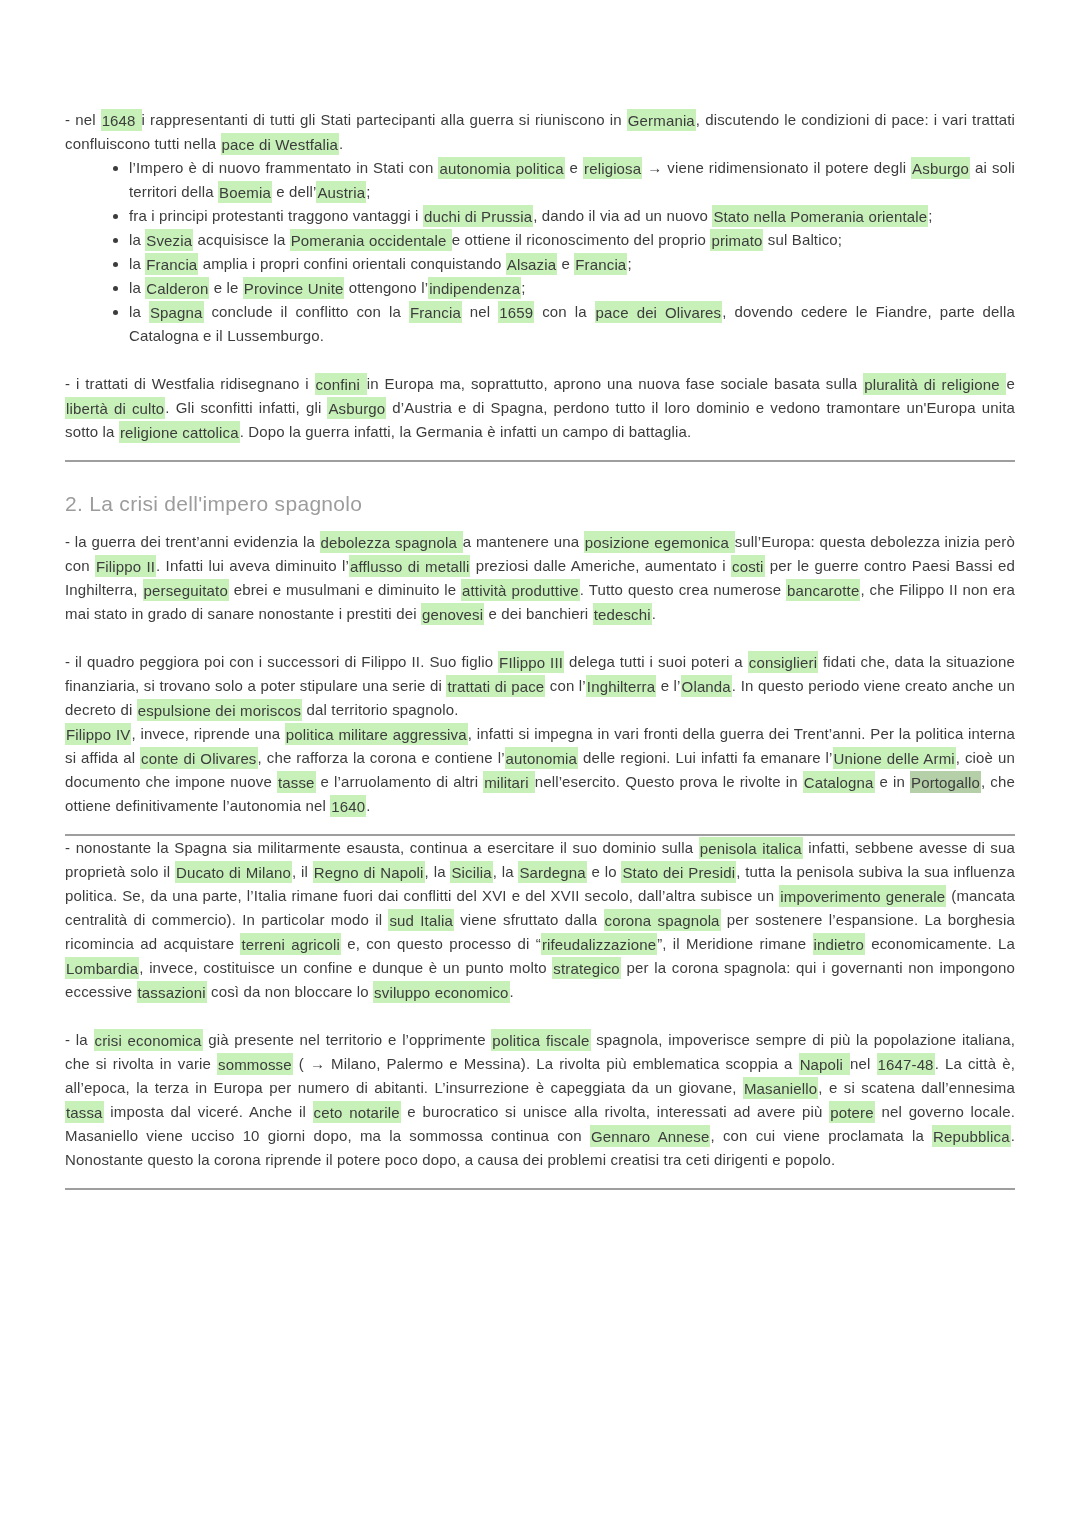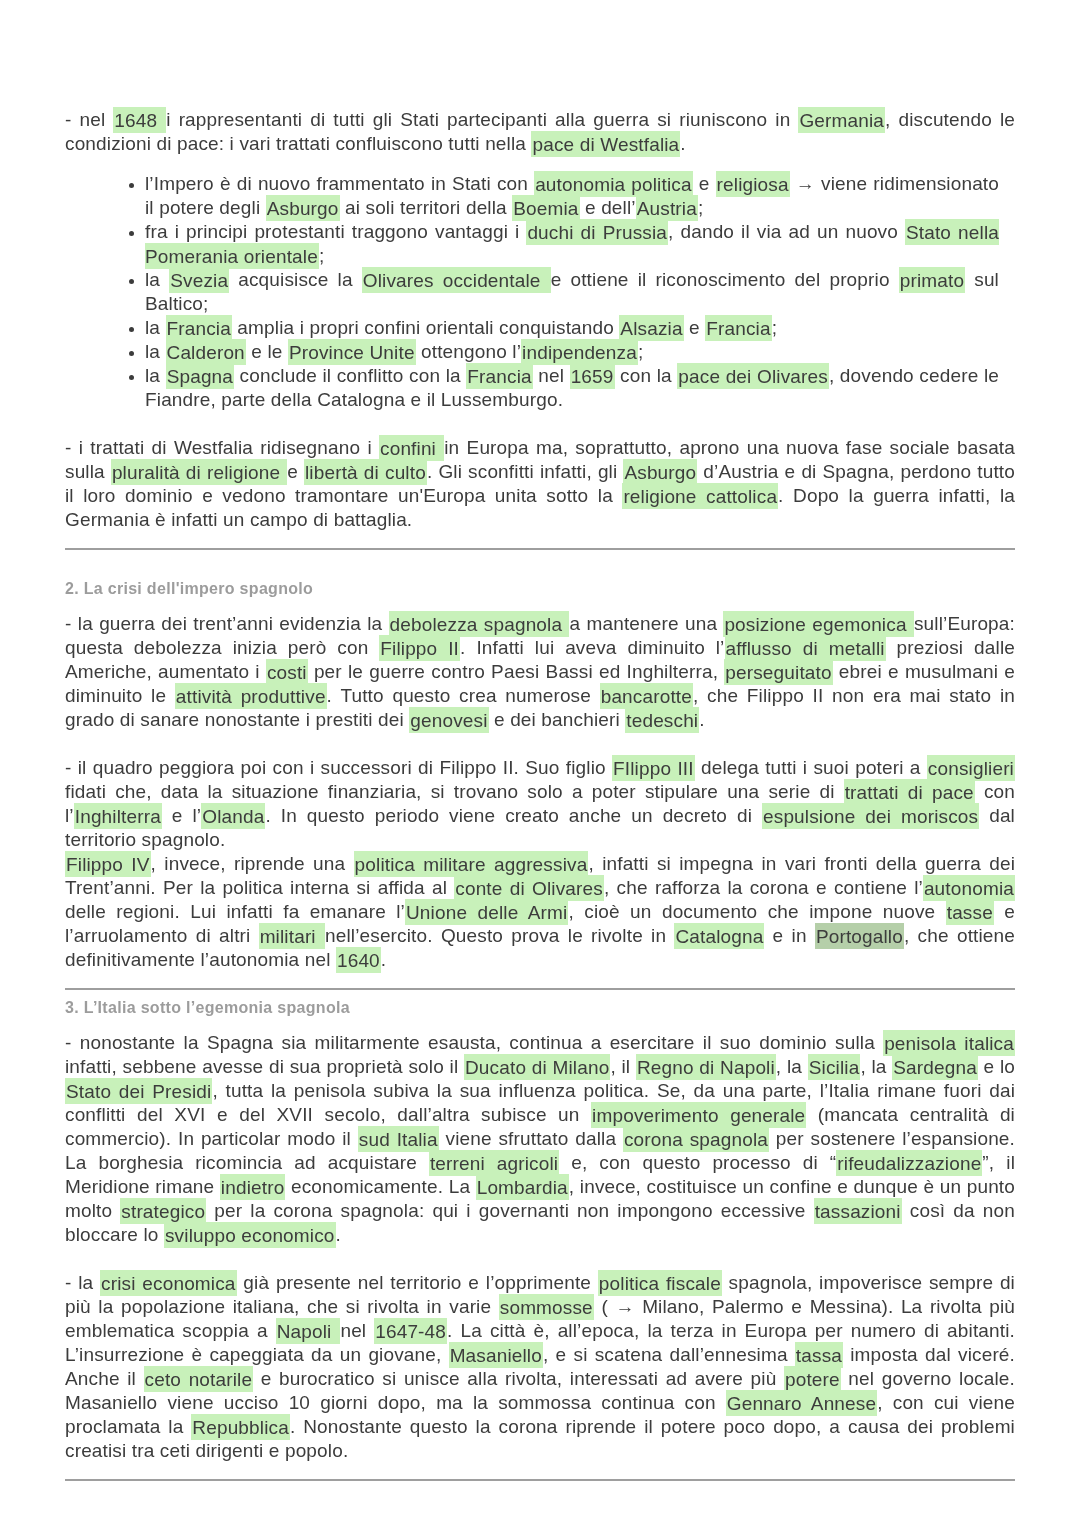--- a/index.html
+++ b/index.html
@@ -14,78 +14,77 @@
     font-family: "Liberation Sans", "DejaVu Sans", sans-serif;
   }
   .page {
     box-sizing: border-box;
     width: 1080px;
     height: 1525px;
     padding: 108px 65px 0 65px;
   }
   .para, .bullets li {
     margin: 0;
-    font-size: 19px;
+    font-size: 15px;
     line-height: 24px;
     letter-spacing: 0.15px;
     color: #3c3c3c;
     text-align: justify;
   }
   .para.gap { margin-top: 24px; }
   .para.tight { margin-top: 0; }
   ul.bullets {
     list-style: disc;
-    margin: 16px;
+    margin: 0;
     padding-left: 64px;
   }
   ul.bullets li::marker {
     color: #3c3c3c;
     font-size: 15px;
   }
   mark.hl {
     background-color: #c8f1ba;
     color: inherit;
     padding: 2.5px 1px;
   }
   mark.hl.hl-dark {
     background-color: #b5cfa9;
   }
   h2.section-heading {
-    font-size: 16px;
-    font-weight: 700;
+    font-size: 21px;
+    font-weight: 400;
     color: #9c9c9c;
     letter-spacing: 0.3px;
     margin: 30px 0 14px 0;
   }
   h2.section-heading.sm { margin-top: 9px; }
   hr.divider {
     border: none;
     border-top: 2px solid #9e9e9e;
     margin: 16px 0 0 0;
   }
 </style>
 </head>
 <body>
 
 <div class="page">
   <div>
       <p class="para">- nel <mark class="hl">1648 </mark>i rappresentanti di tutti gli Stati partecipanti alla guerra si riuniscono in <mark class="hl">Germania</mark>, discutendo le condizioni di pace: i vari trattati confluiscono tutti nella <mark class="hl">pace di Westfalia</mark>.</p>
       <ul class="bullets">
         <li>l’Impero è di nuovo frammentato in Stati con <mark class="hl">autonomia politica</mark> e <mark class="hl">religiosa</mark> → viene ridimensionato il potere degli <mark class="hl">Asburgo</mark> ai soli territori della <mark class="hl">Boemia</mark> e dell’<mark class="hl">Austria</mark>;</li>
         <li>fra i principi protestanti traggono vantaggi i <mark class="hl">duchi di Prussia</mark>, dando il via ad un nuovo <mark class="hl">Stato nella Pomerania orientale</mark>;</li>
-        <li>la <mark class="hl">Svezia</mark> acquisisce la <mark class="hl">Olivares occidentale </mark>e ottiene il riconoscimento del proprio <mark class="hl">primato</mark> sul Baltico;</li>
+        <li>la <mark class="hl">Svezia</mark> acquisisce la <mark class="hl">Pomerania occidentale </mark>e ottiene il riconoscimento del proprio <mark class="hl">primato</mark> sul Baltico;</li>
         <li>la <mark class="hl">Francia</mark> amplia i propri confini orientali conquistando <mark class="hl">Alsazia</mark> e <mark class="hl">Francia</mark>;</li>
         <li>la <mark class="hl">Calderon</mark> e le <mark class="hl">Province Unite</mark> ottengono l’<mark class="hl">indipendenza</mark>;</li>
         <li>la <mark class="hl">Spagna</mark> conclude il conflitto con la <mark class="hl">Francia</mark> nel <mark class="hl">1659</mark> con la <mark class="hl">pace dei Olivares</mark>, dovendo cedere le Fiandre, parte della Catalogna e il Lussemburgo.</li>
       </ul>
       <p class="para gap">- i trattati di Westfalia ridisegnano i <mark class="hl">confini </mark>in Europa ma, soprattutto, aprono una nuova fase sociale basata sulla <mark class="hl">pluralità di religione </mark>e <mark class="hl">libertà di culto</mark>. Gli sconfitti infatti, gli <mark class="hl">Asburgo</mark> d’Austria e di Spagna, perdono tutto il loro dominio e vedono tramontare un'Europa unita sotto la <mark class="hl">religione cattolica</mark>. Dopo la guerra infatti, la Germania è infatti un campo di battaglia.</p>
       <hr class="divider">
       <h2 class="section-heading">2. La crisi dell'impero spagnolo</h2>
       <p class="para">- la guerra dei trent’anni evidenzia la <mark class="hl">debolezza spagnola </mark>a mantenere una <mark class="hl">posizione egemonica </mark>sull’Europa: questa debolezza inizia però con <mark class="hl">Filippo II</mark>. Infatti lui aveva diminuito l’<mark class="hl">afflusso di metalli</mark> preziosi dalle Americhe, aumentato i <mark class="hl">costi</mark> per le guerre contro Paesi Bassi ed Inghilterra, <mark class="hl">perseguitato</mark> ebrei e musulmani e diminuito le <mark class="hl">attività produttive</mark>. Tutto questo crea numerose <mark class="hl">bancarotte</mark>, che Filippo II non era mai stato in grado di sanare nonostante i prestiti dei <mark class="hl">genovesi</mark> e dei banchieri <mark class="hl">tedeschi</mark>.</p>
       <p class="para gap">- il quadro peggiora poi con i successori di Filippo II. Suo figlio <mark class="hl">FIlippo III</mark> delega tutti i suoi poteri a <mark class="hl">consiglieri</mark> fidati che, data la situazione finanziaria, si trovano solo a poter stipulare una serie di <mark class="hl">trattati di pace</mark> con l’<mark class="hl">Inghilterra</mark> e l’<mark class="hl">Olanda</mark>. In questo periodo viene creato anche un decreto di <mark class="hl">espulsione dei moriscos</mark> dal territorio spagnolo.</p>
       <p class="para tight"><mark class="hl">Filippo IV</mark>, invece, riprende una <mark class="hl">politica militare aggressiva</mark>, infatti si impegna in vari fronti della guerra dei Trent’anni. Per la politica interna si affida al <mark class="hl">conte di Olivares</mark>, che rafforza la corona e contiene l’<mark class="hl">autonomia</mark> delle regioni. Lui infatti fa emanare l’<mark class="hl">Unione delle Armi</mark>, cioè un documento che impone nuove <mark class="hl">tasse</mark> e l’arruolamento di altri <mark class="hl">militari </mark>nell’esercito. Questo prova le rivolte in <mark class="hl">Catalogna</mark> e in <mark class="hl hl-dark">Portogallo</mark>, che ottiene definitivamente l’autonomia nel <mark class="hl">1640</mark>.</p>
       <hr class="divider">
-      <h2 class="section-heading sm">3. L’Italia sotto l’egemonia spagnola</h2>
       <p class="para">- nonostante la Spagna sia militarmente esausta, continua a esercitare il suo dominio sulla <mark class="hl">penisola italica</mark> infatti, sebbene avesse di sua proprietà solo il <mark class="hl">Ducato di Milano</mark>, il <mark class="hl">Regno di Napoli</mark>, la <mark class="hl">Sicilia</mark>, la <mark class="hl">Sardegna</mark> e lo <mark class="hl">Stato dei Presidi</mark>, tutta la penisola subiva la sua influenza politica. Se, da una parte, l’Italia rimane fuori dai conflitti del XVI e del XVII secolo, dall’altra subisce un <mark class="hl">impoverimento generale</mark> (mancata centralità di commercio). In particolar modo il <mark class="hl">sud Italia</mark> viene sfruttato dalla <mark class="hl">corona spagnola</mark> per sostenere l’espansione. La borghesia ricomincia ad acquistare <mark class="hl">terreni agricoli</mark> e, con questo processo di “<mark class="hl">rifeudalizzazione</mark>”, il Meridione rimane <mark class="hl">indietro</mark> economicamente. La <mark class="hl">Lombardia</mark>, invece, costituisce un confine e dunque è un punto molto <mark class="hl">strategico</mark> per la corona spagnola: qui i governanti non impongono eccessive <mark class="hl">tassazioni</mark> così da non bloccare lo <mark class="hl">sviluppo economico</mark>.</p>
       <p class="para gap">- la <mark class="hl">crisi economica</mark> già presente nel territorio e l’opprimente <mark class="hl">politica fiscale</mark> spagnola, impoverisce sempre di più la popolazione italiana, che si rivolta in varie <mark class="hl">sommosse</mark> ( → Milano, Palermo e Messina). La rivolta più emblematica scoppia a <mark class="hl">Napoli </mark>nel <mark class="hl">1647-48</mark>. La città è, all’epoca, la terza in Europa per numero di abitanti. L’insurrezione è capeggiata da un giovane, <mark class="hl">Masaniello</mark>, e si scatena dall’ennesima <mark class="hl">tassa</mark> imposta dal viceré. Anche il <mark class="hl">ceto notarile</mark> e burocratico si unisce alla rivolta, interessati ad avere più <mark class="hl">potere</mark> nel governo locale. Masaniello viene ucciso 10 giorni dopo, ma la sommossa continua con <mark class="hl">Gennaro Annese</mark>, con cui viene proclamata la <mark class="hl">Repubblica</mark>. Nonostante questo la corona riprende il potere poco dopo, a causa dei problemi creatisi tra ceti dirigenti e popolo.</p>
       <hr class="divider">
     </div>
 </div>
 
 </body></html>

